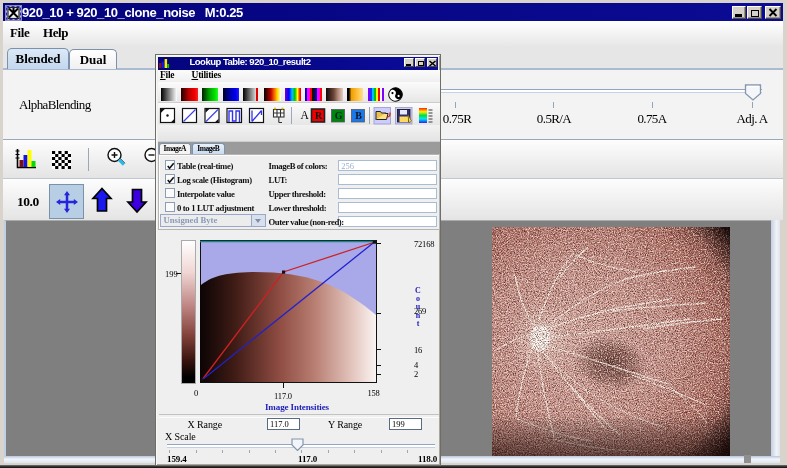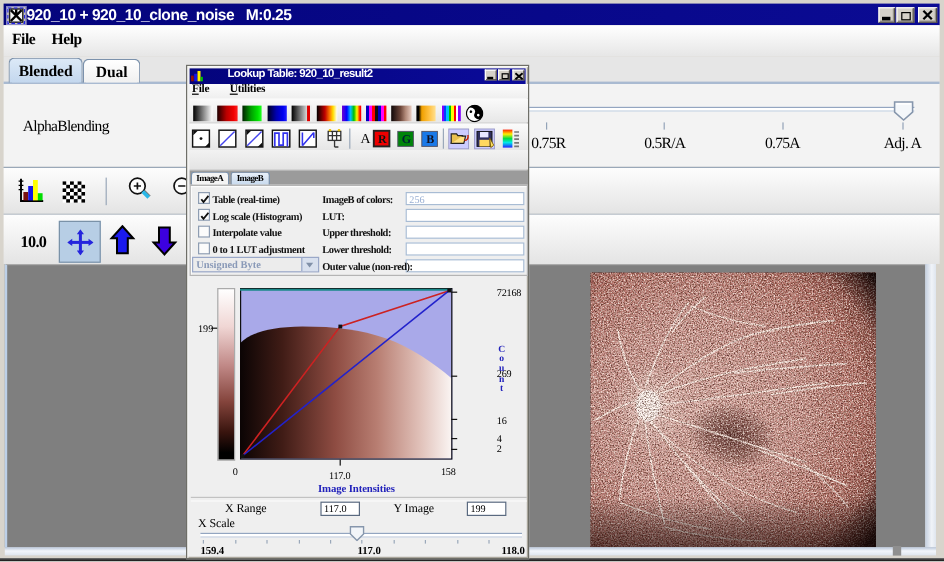--- a/index.html
+++ b/index.html
@@ -447,21 +447,21 @@
     <div class="abs ylab" style="top:314px;">2</div>
     <div class="abs" id="count">C<br>o<br>u<br>n<br>t</div>
     <div class="abs" style="left:126.5px;top:328px;width:1px;height:5px;background:#111;"></div>
     <div class="abs xlab" style="left:25px;top:333px;">0</div>
     <div class="abs xlab" style="left:112px;top:336px;">117.0</div>
     <div class="abs xlab" style="left:202.5px;top:333px;">158</div>
     <div class="abs" id="imgint">Image Intensities</div>
     <div class="abs" id="dlg-sep2"></div>
     <div class="abs xr" style="left:31.5px;top:364px;">X Range</div>
     <div class="abs xrf" style="left:111px;top:362.5px;">117.0</div>
-    <div class="abs xr" style="left:172px;top:364px;">Y Image</div>
+    <div class="abs xr" style="left:172px;top:364px;">Y Range</div>
     <div class="abs xrf" style="left:233px;top:362.5px;">199</div>
     <div class="abs xr" style="left:9px;top:376px;">X Scale</div>
     <div class="abs" id="xslider-track"></div>
     <div class="abs" id="xsthumb" style="left:135px;top:382.5px;">
         <svg width="13" height="13" viewBox="0 0 13 13">
           <path d="M1 1 L12 1 L12 7 L6.5 12.5 L1 7 Z" fill="#f2f5f9" stroke="#8696ac" stroke-width="1.2"></path>
         </svg>
       </div>
     <div class="abs xs-tick" style="left:13.4px;"></div>
     <div class="abs xs-tick" style="left:39.8px;"></div>

